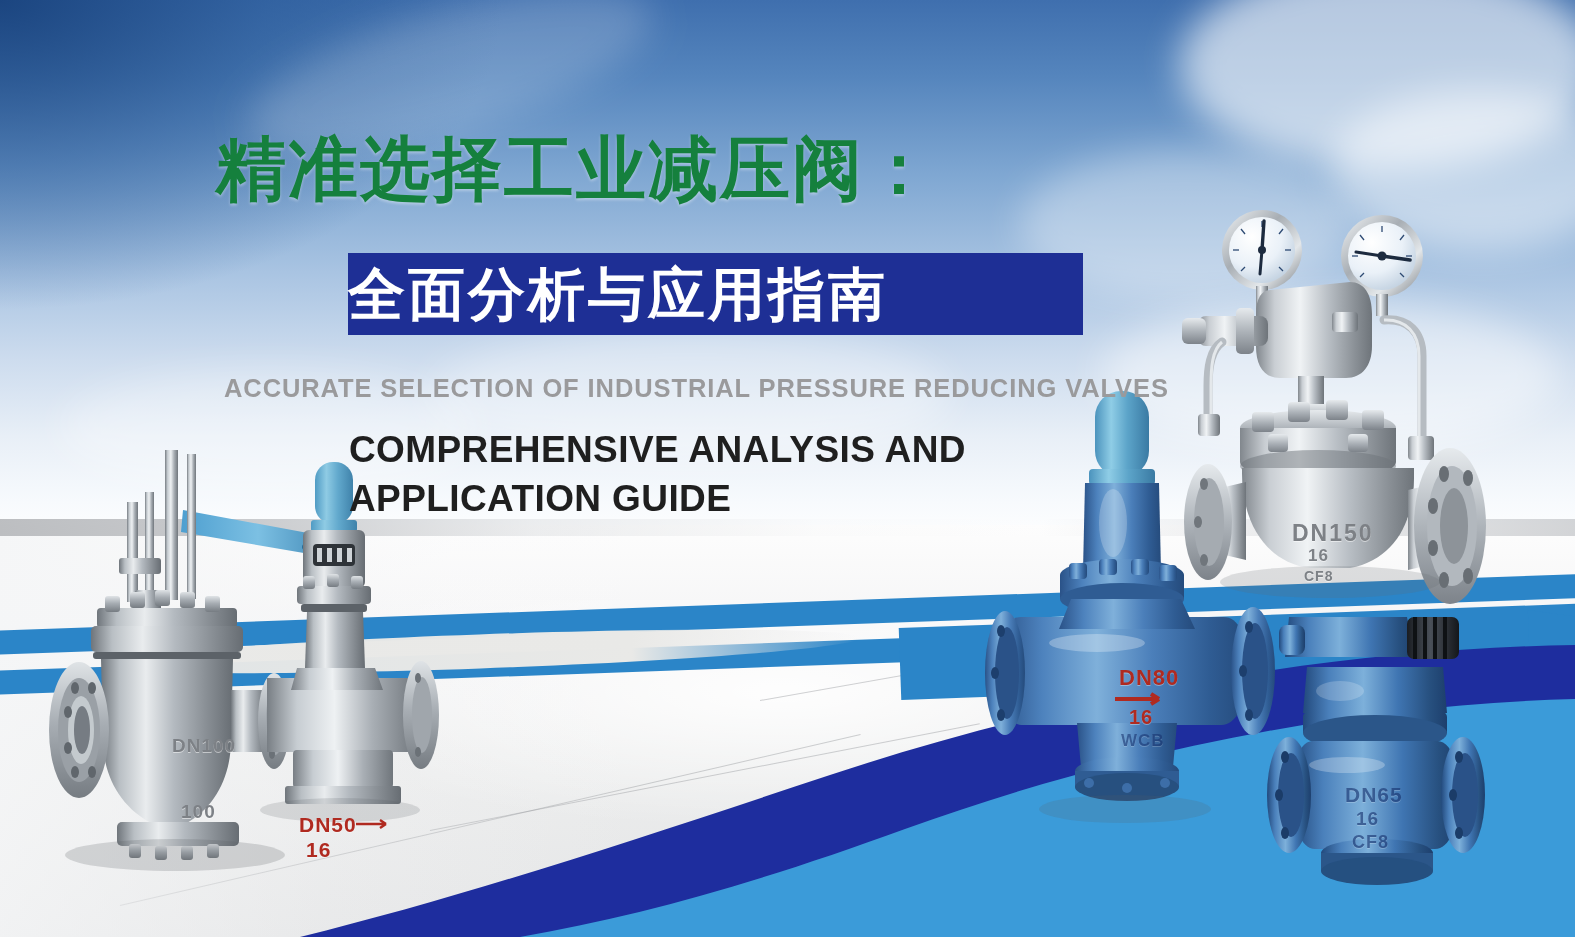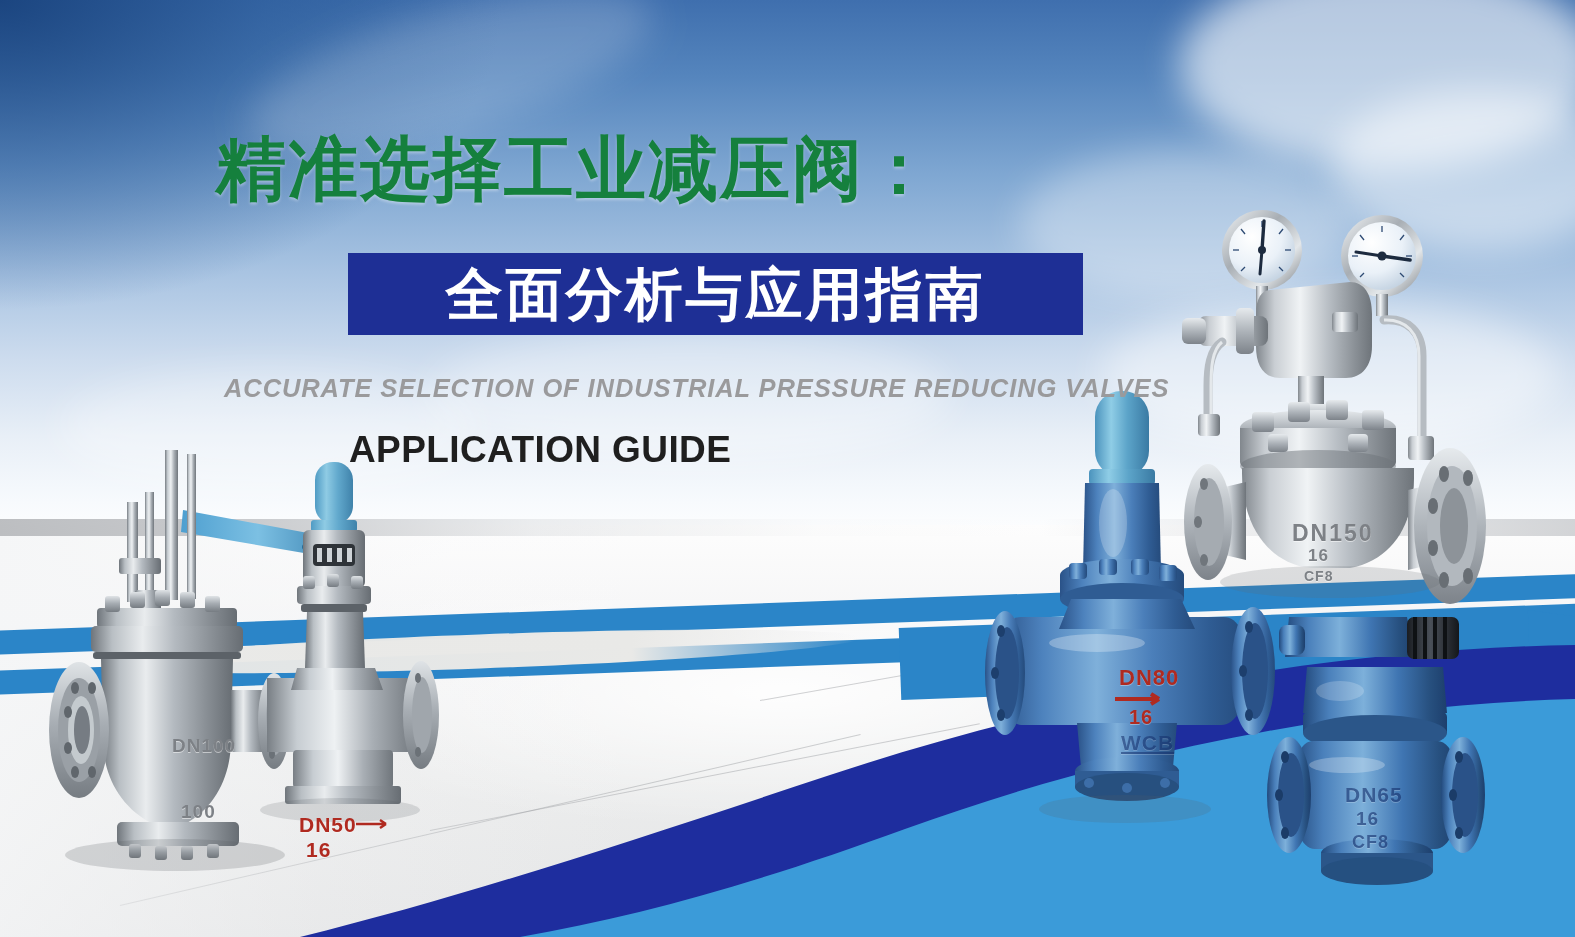--- a/index.html
+++ b/index.html
@@ -106,30 +106,30 @@
   .headline {
     position:absolute; left:216px; top:133px;
     font-size:70px; font-weight:bold; letter-spacing:2px;
     color:#15803d; line-height:1.05;
     text-shadow:0 2px 3px rgba(255,255,255,.35);
     white-space:nowrap;
   }
   .subbox {
     position:absolute; left:348px; top:253px; width:735px; height:82px;
     background:#1e2f95;
-    display:flex; align-items:center; justify-content:center;
+    display:flex; align-items:center; 
   }
   .subbox-text {
     color:#ffffff; font-size:57px; font-weight:bold; letter-spacing:3px;
     line-height:1; white-space:nowrap;
   }
   .eyebrow {
     position:absolute; left:224px; top:374px;
     font-size:25.5px; font-weight:bold; letter-spacing:.9px;
-    color:#9a9a9c; white-space:nowrap;font-style:italic;
+    color:#9a9a9c; white-space:nowrap;
   }
   .bigline {
     position:absolute; left:349px; top:425px;
     font-size:37px; font-weight:bold; letter-spacing:.4px;
     color:#1f1f1f; line-height:1.33; white-space:nowrap;
   }
 
   
   .valve { position:absolute; }
   .mark {
@@ -535,21 +535,21 @@
       <ellipse cx="128" cy="138" rx="14" ry="34" fill="rgba(255,255,255,.22)"></ellipse>
       <ellipse cx="140" cy="424" rx="86" ry="14" fill="rgba(90,95,100,.18)"></ellipse>
     </svg>
   </div>
 
   <span class="mark" style="left:1119px; top:665px; font-size:22px;">DN80</span>
   <svg style="position:absolute; left:1113px; top:692px;" width="58" height="14">
     <path d="M2,7 L46,7 M46,7 L38,2 M46,7 L38,12" stroke="#b02a20" stroke-width="4" fill="none"></path>
   </svg>
   <span class="mark" style="left:1129px; top:706px; font-size:20px;">16</span>
-  <span class="mark mark-dark" style="left:1121px; top:731px; font-size:21px; opacity:.55;text-decoration:underline;">WCB</span>
+  <span class="mark mark-dark" style="left:1121px; top:731px; font-size:17px; opacity:.55;">WCB</span>
 
   <div class="valve" style="left:1265px; top:595px; width:310px; height:310px;">
     <svg width="310" height="310" viewBox="0 0 310 310" xmlns="http://www.w3.org/2000/svg">
       <defs>
         <linearGradient id="bl2" x1="0" y1="0" x2="1" y2="0">
           <stop offset="0%" stop-color="#22497c"></stop>
           <stop offset="18%" stop-color="#4a80bb"></stop>
           <stop offset="42%" stop-color="#7db0da"></stop>
           <stop offset="66%" stop-color="#3f75b2"></stop>
           <stop offset="88%" stop-color="#27507f"></stop>
@@ -617,16 +617,17 @@
 
   <div class="headline">精准选择工业减压阀：</div>
 
   <div class="subbox">
     <span class="subbox-text">全面分析与应用指南</span>
   </div>
 
   <div class="eyebrow">ACCURATE SELECTION OF INDUSTRIAL PRESSURE REDUCING VALVES</div>
 
   <div class="bigline">
+    <div>COMPREHENSIVE ANALYSIS AND</div>
     <div>APPLICATION GUIDE</div>
   </div>
 
 </div>
 
 </body></html>

